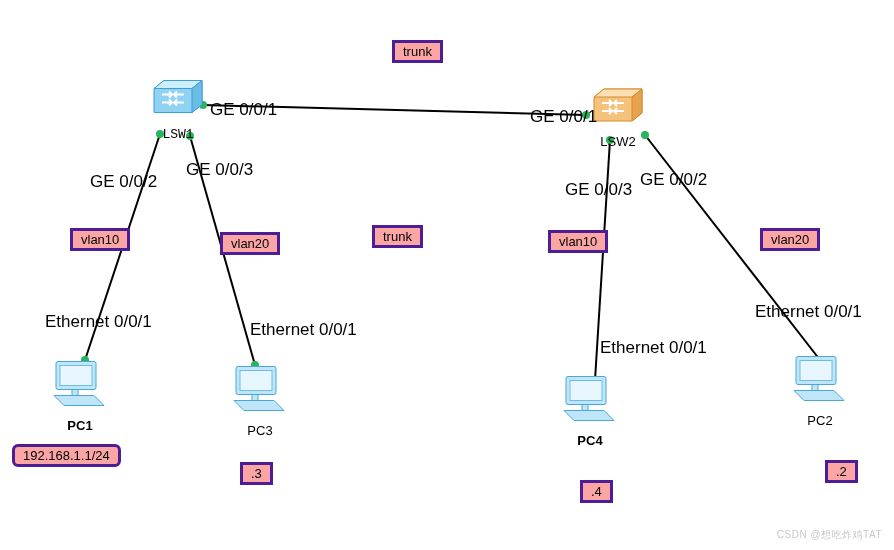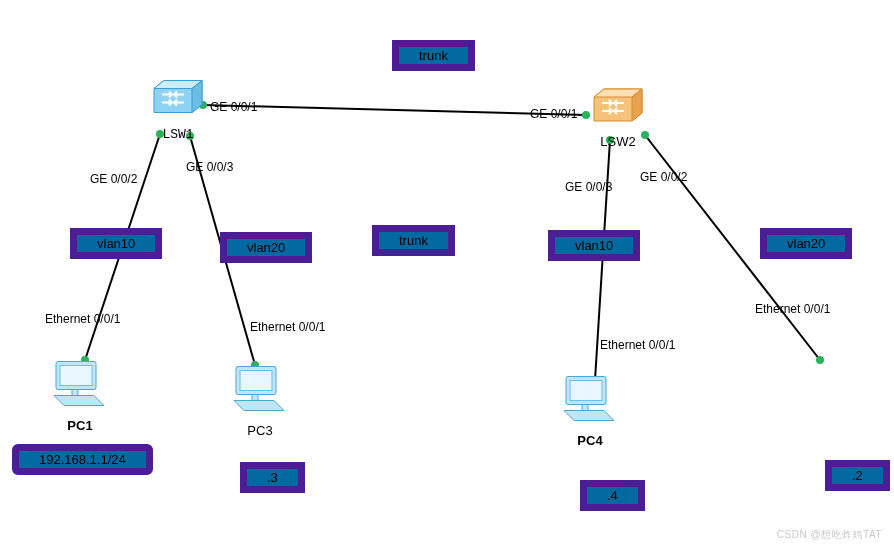--- a/index.html
+++ b/index.html
@@ -11,26 +11,26 @@
     font-family: "Microsoft YaHei", Arial, sans-serif;
     font-size: 12px;
     color: #000;
     overflow: hidden;
     position: relative;
   }
   .canvas { position: relative; width: 894px; height: 550px; }
   svg.links { position: absolute; left: 0; top: 0; width: 894px; height: 550px; pointer-events: none; }
   .node { position: absolute; transform: translate(-50%, -50%); text-align: center; }
   .node-label { display: block; font-size: 13px; margin-top: 2px; }
-  .port-label { position: absolute; font-size: 12px; white-space: nowrap; text-align: right; }
+  .port-label { position: absolute; font-size: 17px; white-space: nowrap; text-align: right; }
   .tag {
     position: absolute;
-    background: #0369a1;
-    border: 7px solid #4c1d95;
-    padding: 1px 20px;
+    background: #fca5a5;
+    border: 3px solid #4c1d95;
+    padding: 1px 8px;
     white-space: nowrap;
     font-size: 13px;
   }
   .watermark {
     position: absolute;
     right: 12px;
     bottom: 8px;
     color: #c8c8c8;
     font-size: 10px;
     letter-spacing: .5px;
@@ -127,20 +127,31 @@
     <g>
       <rect x="6" y="4" width="40" height="28" rx="2" fill="#bfe6f8" stroke="#4aa7d6"></rect>
       <rect x="10" y="8" width="32" height="20" fill="#e8f7ff" stroke="#6cbde6"></rect>
       <polygon points="4,38 44,38 54,48 14,48" fill="#bfe6f8" stroke="#4aa7d6"></polygon>
       <rect x="22" y="32" width="6" height="6" fill="#bfe6f8" stroke="#4aa7d6"></rect>
     </g>
   </svg>
   <span class="node-label">PC4</span>
 </div>
 
+<div class="node" style="left:820px; top:390px;">
+  <svg width="60" height="55">
+    <g>
+      <rect x="6" y="4" width="40" height="28" rx="2" fill="#bfe6f8" stroke="#4aa7d6"></rect>
+      <rect x="10" y="8" width="32" height="20" fill="#e8f7ff" stroke="#6cbde6"></rect>
+      <polygon points="4,38 44,38 54,48 14,48" fill="#bfe6f8" stroke="#4aa7d6"></polygon>
+      <rect x="22" y="32" width="6" height="6" fill="#bfe6f8" stroke="#4aa7d6"></rect>
+    </g>
+  </svg>
+  <span class="node-label">PC2</span>
+</div>
 
 <span class="port-label" style="left:210px; top:100px;">GE 0/0/1</span>
 <span class="port-label" style="left:90px; top:172px;">GE 0/0/2</span>
 <span class="port-label" style="left:186px; top:160px;">GE 0/0/3</span>
 
 <span class="port-label" style="left:530px; top:107px;">GE 0/0/1</span>
 <span class="port-label" style="left:640px; top:170px;">GE 0/0/2</span>
 <span class="port-label" style="left:565px; top:180px;">GE 0/0/3</span>
 
 <span class="port-label" style="left:45px; top:312px;">Ethernet 0/0/1</span>

